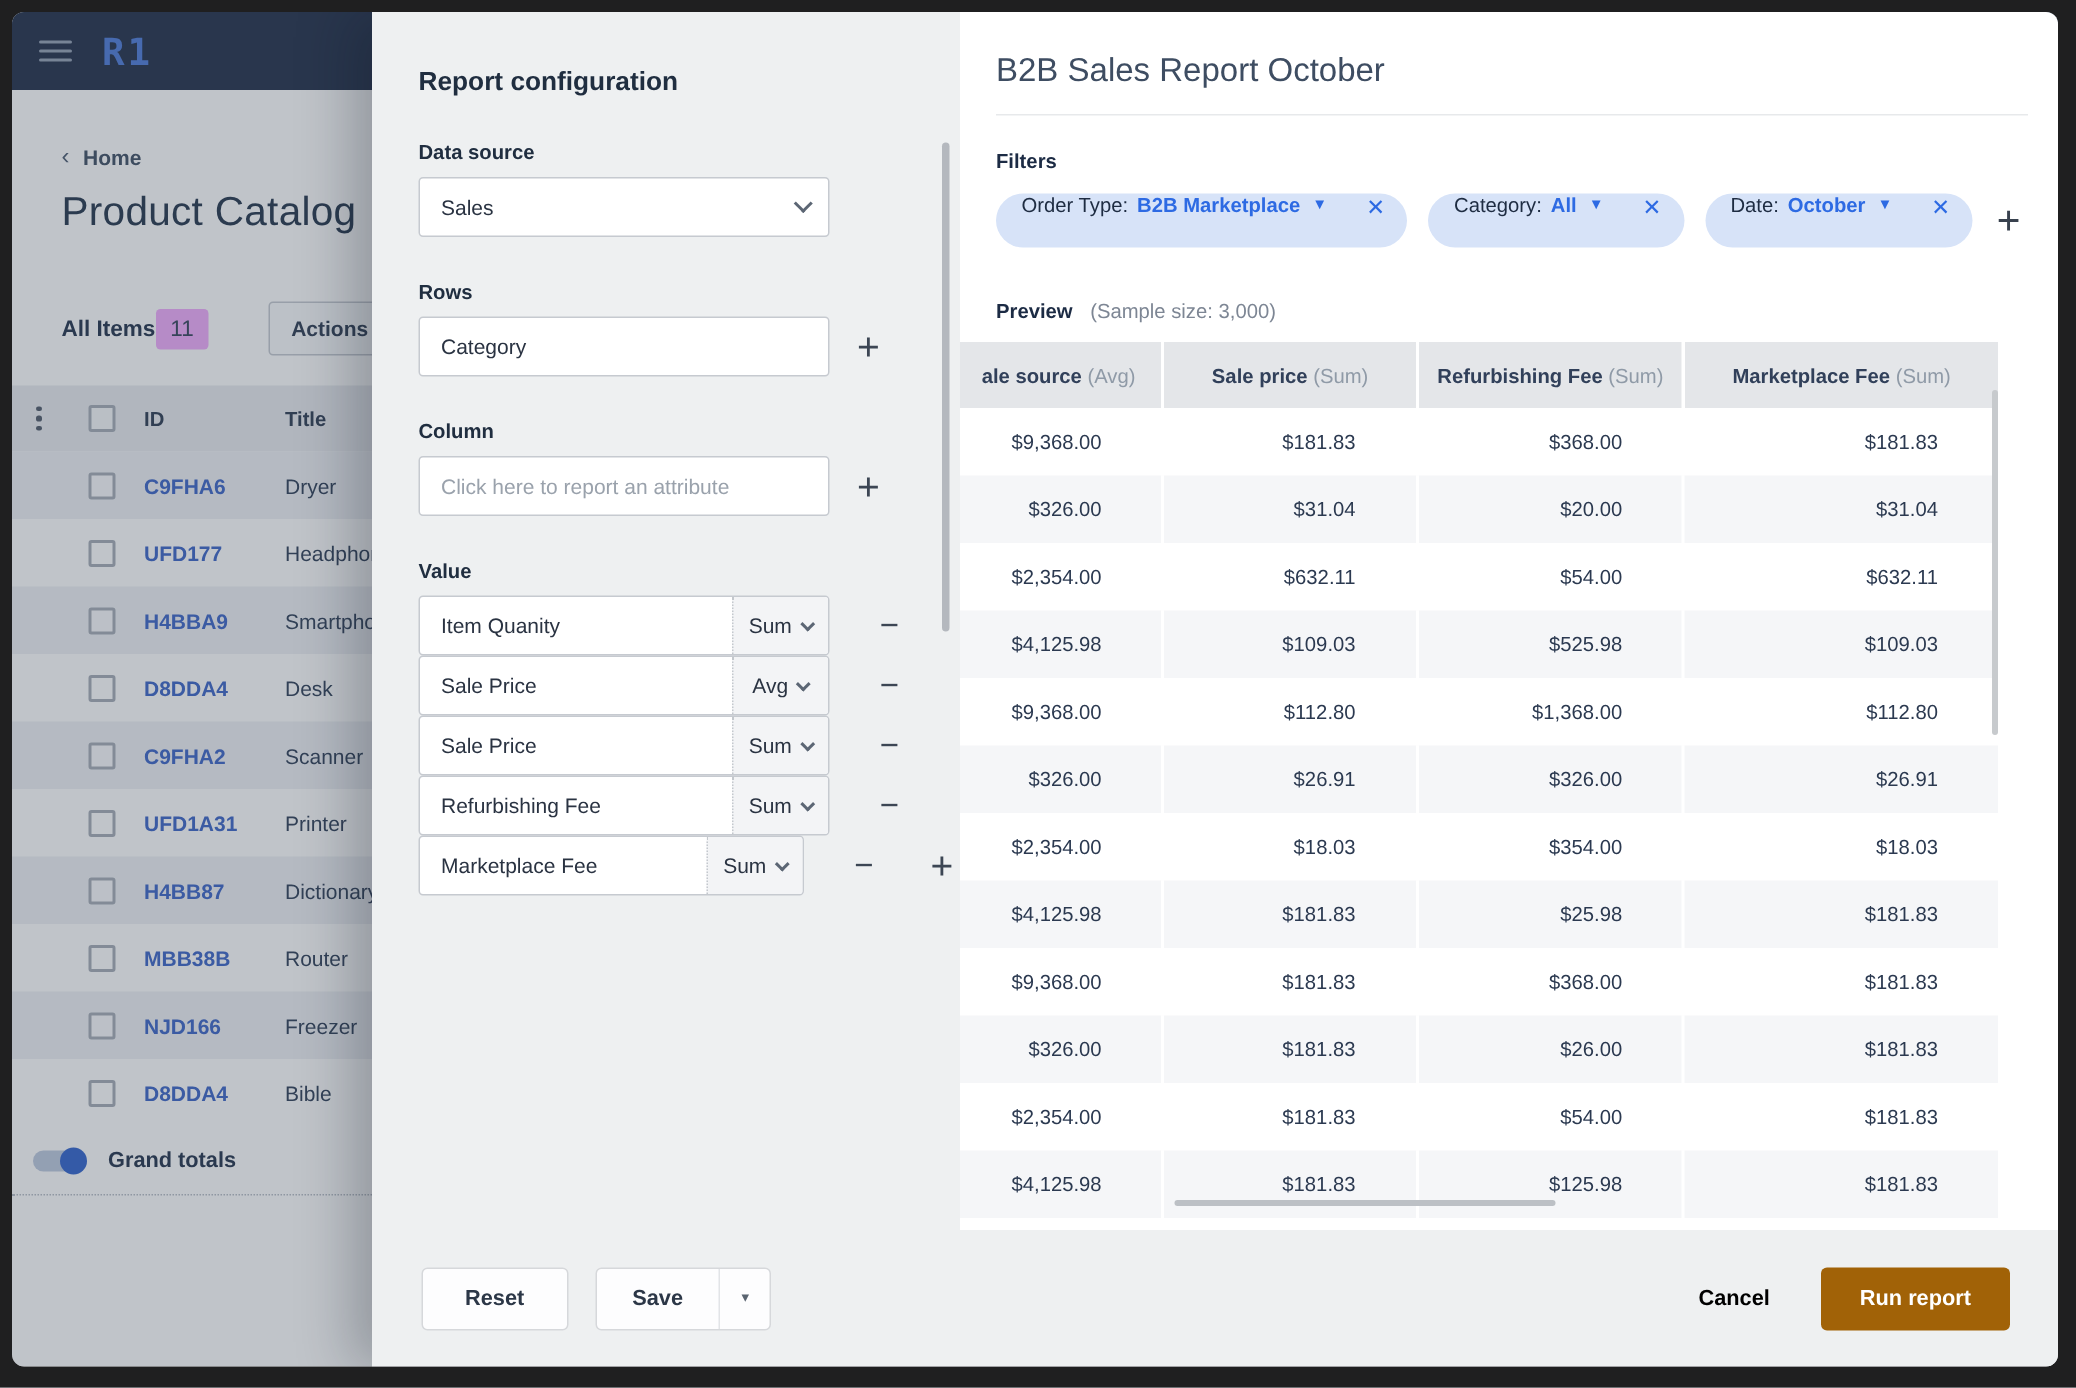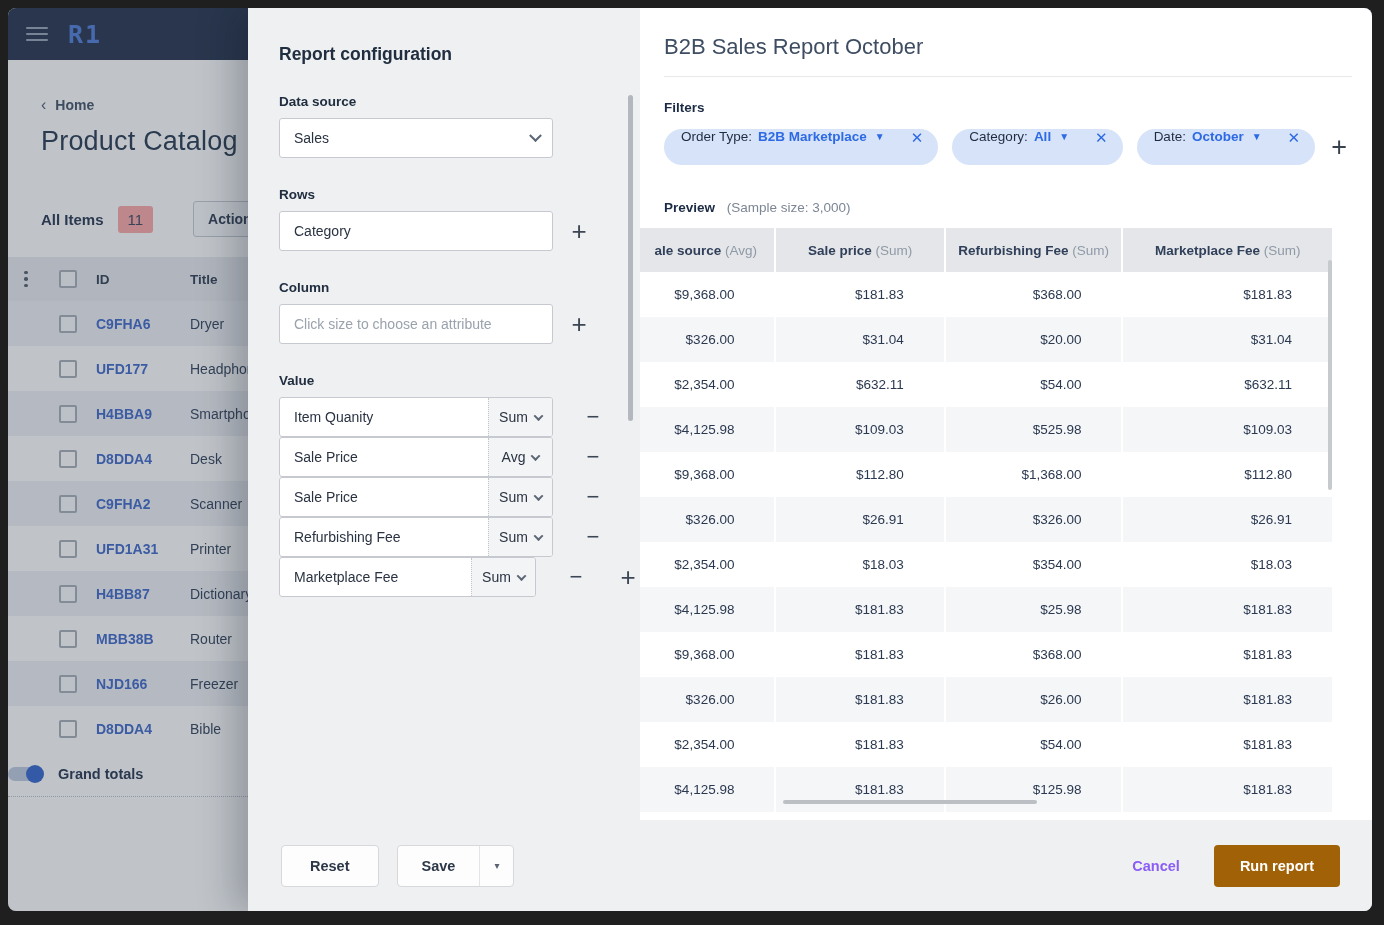--- a/index.html
+++ b/index.html
@@ -23,39 +23,39 @@
   .hamburger span{ height:2px; background:#93a0b4; border-radius:1px; }
   .brand{ color:#4b79d8; font-size:25px; font-weight:700; letter-spacing:2px; margin-left:20px; font-family:"DejaVu Sans Mono","Liberation Mono",monospace; }
 
   .page-body{ padding:36px 0 0 33px; }
   .breadcrumb{ display:flex; align-items:center; gap:9px; color:#3c4c62; font-size:14px; font-weight:600; cursor:pointer; }
   .breadcrumb .chev{ font-size:16px; color:#4a5a70; font-weight:400; }
   .page-title{ margin-top:12px; font-size:27px; font-weight:500; color:#22334a; letter-spacing:.2px; }
 
   .toolbar{ margin-top:44px; display:flex; align-items:center; }
   .all-items{ font-size:15px; font-weight:700; color:#20304a; }
-  .count-badge{ margin-left:14px; background:#fca5a5; border-radius:3px; padding:5px 10px; font-size:15px; color:#33415a; }
+  .count-badge{ background:#f0abfc; border-radius:3px; padding:5px 10px; font-size:15px; color:#33415a; }
   .actions-btn{ margin-left:40px; background:#fafbfc; border:1px solid #c3c8cf; border-radius:3px;
     padding:9px 14px; font-size:14px; font-weight:600; color:#2b3950; display:flex; align-items:center; gap:10px; cursor:pointer;}
   .actions-btn .caret{ font-size:10px; color:#45536a; }
 
   .cat-table{ margin-top:20px; margin-left:-33px; width:440px; }
   .cat-header{ display:flex; align-items:center; height:44px; background:#e9ebef; font-size:13.5px; font-weight:700; color:#2b3950; }
   .cat-row{ display:flex; align-items:center; height:45px; font-size:14px; color:#2c3c55; background:#fff; }
   .cat-row.stripe{ background:#eff1f5; }
   .col-kebab{ width:36px; display:flex; justify-content:center; }
   .col-check{ width:48px; display:flex; justify-content:center; }
   .col-id{ width:98px; padding-left:4px; }
   .col-title{ flex:1; }
   .cat-id{ color:#3a63c6; font-weight:600; cursor:pointer; }
   .kebab{ display:flex; flex-direction:column; gap:3px; }
   .kebab i{ width:3.5px; height:3.5px; background:#4d5767; border-radius:50%; }
   .checkbox{ width:18px; height:18px; border:2px solid #a4abb5; border-radius:2px; background:rgba(255,255,255,.65); cursor:pointer; }
 
-  .totals-row{ display:flex; align-items:center; height:46px; margin-left:-33px; border-bottom:1px dotted #b6bcc5; width:440px;}
+  .totals-row{ display:flex; align-items:center; height:46px; margin-left:-33px; padding-left:14px; border-bottom:1px dotted #b6bcc5; width:440px;}
   .toggle{ position:relative; width:36px; height:16px; cursor:pointer; }
   .toggle .track{ position:absolute; left:0; top:1px; width:32px; height:14px; border-radius:7px; background:#bdc9df; }
   .toggle .knob{ position:absolute; right:0; top:-1px; width:18px; height:18px; border-radius:50%; background:#2f62cc; }
   .totals-label{ margin-left:14px; font-size:14.5px; font-weight:700; color:#20304a; }
 
   .dim-overlay{ position:absolute; inset:0; background:rgba(64,75,92,.33); z-index:5; }
 
   
   .drawer{ position:absolute; left:240px; top:0; right:0; bottom:0; z-index:10;
     display:flex; flex-direction:column; box-shadow:-14px 0 34px rgba(10,18,30,.25); }
@@ -117,21 +117,21 @@
   .h-scrollbar{ position:absolute; left:143px; top:792px; width:254px; height:4px; background:#bcc0c5; border-radius:2px; }
 
   
   .footer{ height:91px; background:#eef0f1; display:flex; align-items:center; padding:0 32px 0 33px; flex:none; }
   .btn{ background:#fdfdfe; border:1px solid #d6d8db; border-radius:4px; font-size:14.5px; font-weight:600;
     color:#2c3747; padding:0 28px; height:42px; display:flex; align-items:center; cursor:pointer; }
   .split{ margin-left:18px; display:flex; padding:0; overflow:hidden; }
   .split .save-main{ padding:0 24px; display:flex; align-items:center; height:100%; border-right:1px solid #e2e4e7; }
   .split .save-caret{ padding:0 14px; display:flex; align-items:center; height:100%; color:#5a6470; font-size:10px; }
   .footer-right{ margin-left:auto; display:flex; align-items:center; }
-  .cancel-btn{ background:none; border:none; font-size:14.5px; font-weight:600; color:#8b5cf6; margin-right:34px; cursor:pointer;margin-left:40px; }
+  .cancel-btn{ background:none; border:none; font-size:14.5px; font-weight:600; color:#000000; margin-right:34px; cursor:pointer;margin-left:40px; }
   .run-btn{ background:#a16207; color:#fff; border:none; border-radius:4px; height:42px; padding:0 26px;
     font-size:14.5px; font-weight:700; cursor:pointer; }
 </style>
 </head>
 <body>
 
 <div class="window">
 
   <div>
     <div class="topbar">
@@ -286,21 +286,21 @@
         <div class="cfg-row">
           <div class="cfg-box">
             <span>Category</span>
           </div>
           <span class="icon-btn">+</span>
         </div>
 
         <div class="cfg-label">Column</div>
         <div class="cfg-row">
           <div class="cfg-box">
-            <span class="placeholder">Click size to choose an attribute</span>
+            <span class="placeholder">Click here to report an attribute</span>
           </div>
           <span class="icon-btn">+</span>
         </div>
 
         <div class="cfg-label">Value</div>
         <div id="value-rows">
             <div class="value-row">
               <div class="value-pill">
                 <span class="value-field">Item Quanity</span>
                 <span class="value-agg">

